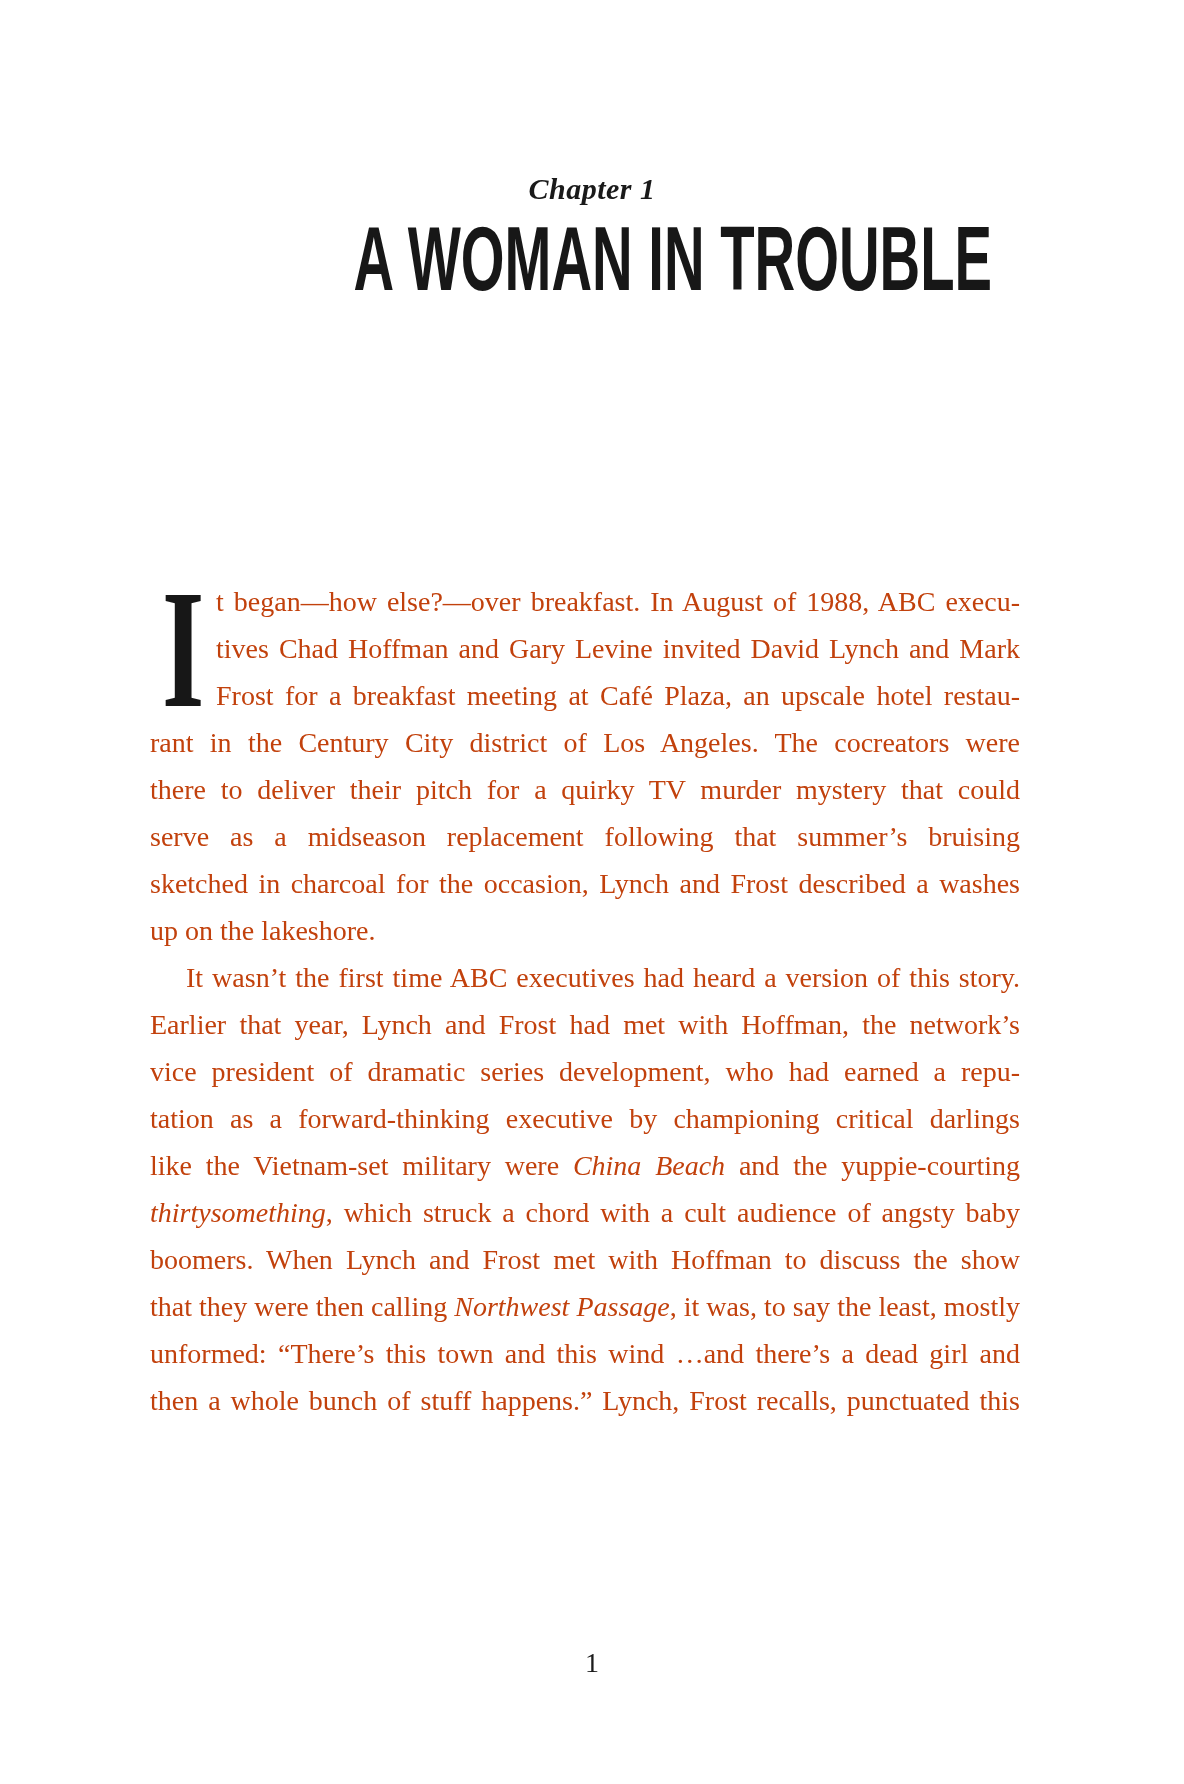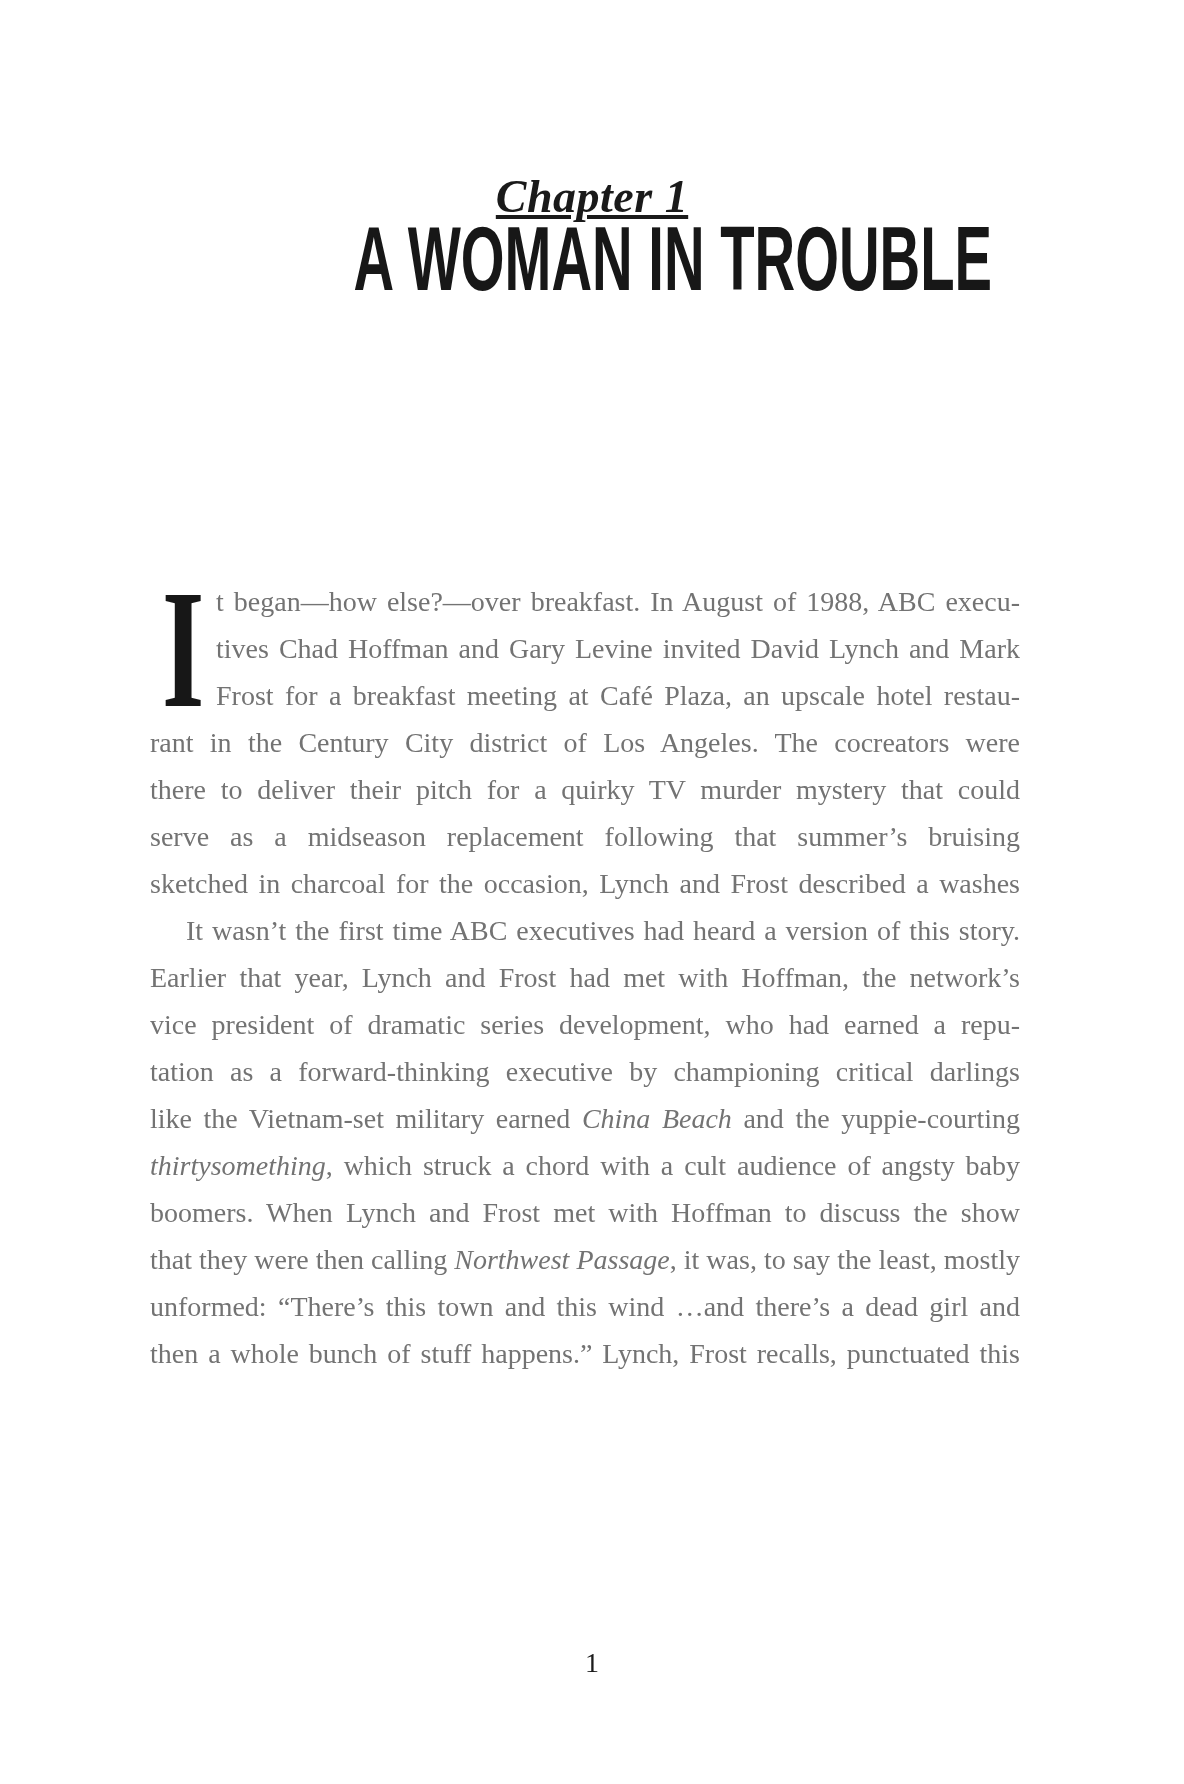--- a/index.html
+++ b/index.html
@@ -15,24 +15,23 @@
   
   .chapter-label {
     position: absolute;
     top: 172px;
     left: 0;
     width: 100%;
     text-align: center;
     font-family: "Liberation Serif", "DejaVu Serif", serif;
     font-style: italic;
     font-weight: 700;
-    font-size: 46px;
+    font-size: 30px;
     letter-spacing: 0.5px;
     line-height: 1.1;
-    text-decoration: underline;
   }
   .title-row {
     position: absolute;
     top: 214px;
     left: 0;
     width: 100%;
     text-align: right;
   }
   .chapter-title {
     display: inline-block;
@@ -54,21 +53,21 @@
     top: 578px;
     width: 870px;
   }
   .line {
     height: 47px;
     line-height: 47px;
     font-size: 28px;
     text-align: justify;
     text-align-last: justify;
     white-space: normal;
-    color: #737373;
+    color: #c2410c;
   }
   .line.rag { text-align-last: left; }
   .line.cap-indent { padding-left: 66px; }
   .line.indent-first { text-indent: 36px; }
   .it { font-style: italic; }
   .drop-cap {
     position: absolute;
     left: 12px;
     top: 15px;
     width: 44px;
@@ -108,26 +107,27 @@
 
     <div class="drop-cap">I</div>
 
     <div class="line cap-indent">t began—how else?—over breakfast. In August of 1988, ABC execu-</div>
     <div class="line cap-indent">tives Chad Hoffman and Gary Levine invited David Lynch and Mark</div>
     <div class="line cap-indent">Frost for a breakfast meeting at Café Plaza, an upscale hotel restau-</div>
     <div class="line">rant in the Century City district of Los Angeles. The cocreators were</div>
     <div class="line">there to deliver their pitch for a quirky TV murder mystery that could</div>
     <div class="line">serve as a midseason replacement following that summer’s bruising</div>
     <div class="line">sketched in charcoal for the occasion, Lynch and Frost described a washes</div>
+    <div class="line rag">up on the lakeshore.</div>
 
     <div class="line indent-first">It wasn’t the first time ABC executives had heard a version of this story.</div>
     <div class="line">Earlier that year, Lynch and Frost had met with Hoffman, the network’s</div>
     <div class="line">vice president of dramatic series development, who had earned a repu-</div>
     <div class="line">tation as a forward-thinking executive by championing critical darlings</div>
-    <div class="line"><span>like the Vietnam-set military earned </span><span class="it">China Beach</span><span> and the yuppie-courting</span></div>
+    <div class="line"><span>like the Vietnam-set military were </span><span class="it">China Beach</span><span> and the yuppie-courting</span></div>
     <div class="line"><span class="it">thirtysomething</span><span>, which struck a chord with a cult audience of angsty baby</span></div>
     <div class="line">boomers. When Lynch and Frost met with Hoffman to discuss the show</div>
     <div class="line"><span>that they were then calling </span><span class="it">Northwest Passage</span><span>, it was, to say the least, mostly</span></div>
     <div class="line">unformed: “There’s this town and this wind …and there’s a dead girl and</div>
     <div class="line">then a whole bunch of stuff happens.” Lynch, Frost recalls, punctuated this</div>
 
   </div>
 
   <div class="folio">1</div>
 

